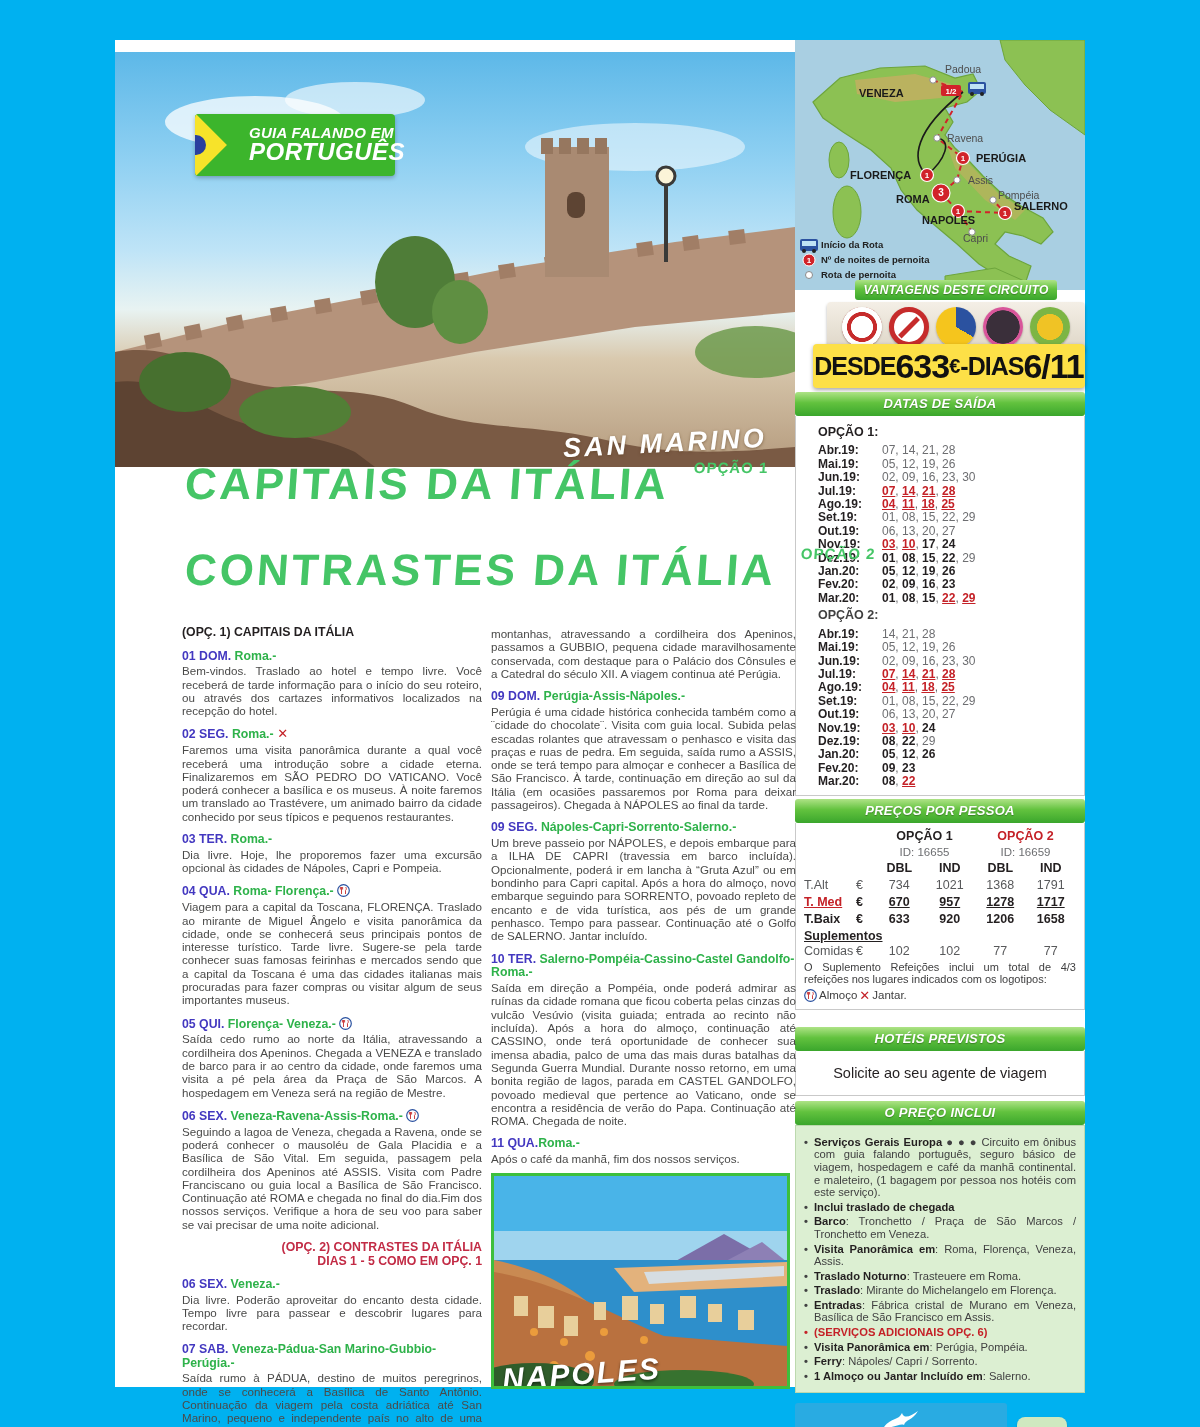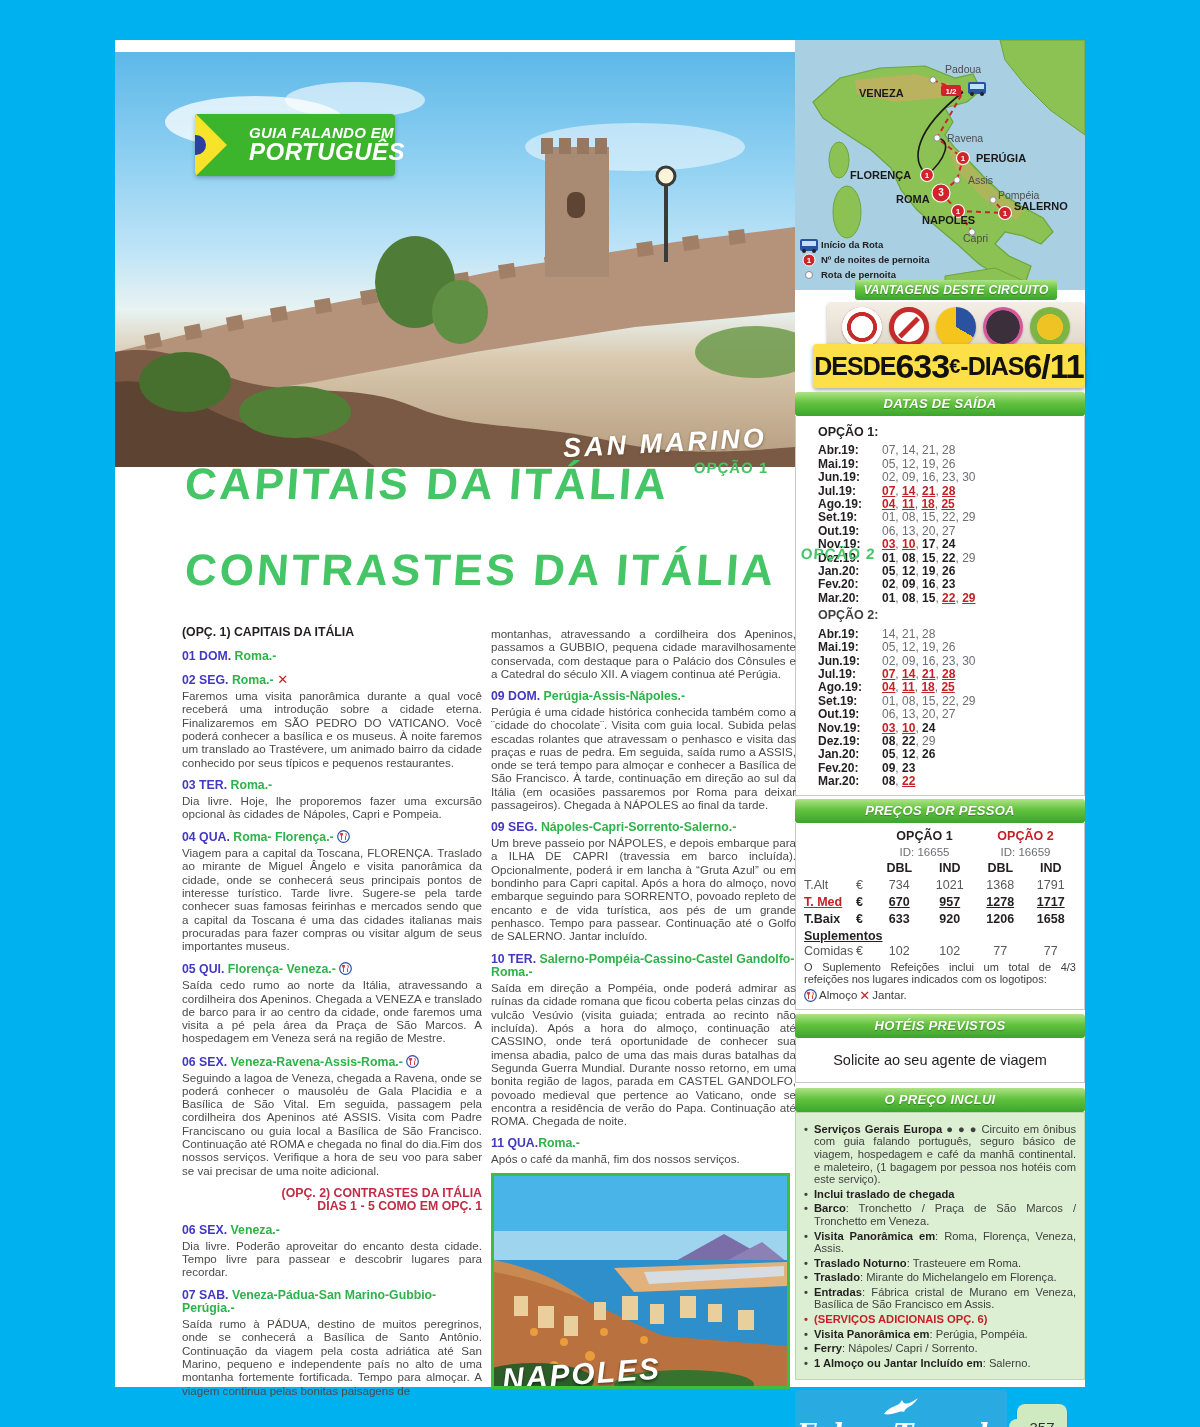--- a/index.html
+++ b/index.html
@@ -440,21 +440,21 @@
           <circle cx="6.5" cy="6.5" r="5.8" fill="#fff" stroke="#2b52a0" stroke-width="1.2"></circle>
           <path d="M4.5,3 L4.5,10 M3.4,3 L3.4,5.5 M5.6,3 L5.6,5.5" stroke="#c62b2b" stroke-width="0.9" fill="none"></path>
           <path d="M8.5,3 C9.6,3.8 9.6,5.6 8.5,6.4 L8.5,10" stroke="#c62b2b" stroke-width="0.9" fill="none"></path>
         </svg>
         <span>Almoço</span>
         <span class="x-icon">✕</span>
         <span>Jantar.</span>
       </div>
     </div>
 
-    <div class="green-bar" style="margin-top:4px">HOTÉIS PREVISTOS</div>
+    <div class="green-bar" style="margin-top:17px">HOTÉIS PREVISTOS</div>
     <div class="whitebox hotels-box">Solicite ao seu agente de viagem</div>
 
     <div class="green-bar" style="margin-top:5px">O PREÇO INCLUI</div>
     <div class="inclui-box" id="inclui-box">
         <div class="inc-item">
           <span class="inc-b">•</span>
           <span class="inc-t"><span class="inc-lead">Serviços Gerais Europa</span><span class="inc-rest"> ● ● ● Circuito em ônibus com guia falando português, seguro básico de viagem, hospedagem e café da manhã continental. e maleteiro, (1 bagagem por pessoa nos hotéis com este serviço).</span></span>
         </div>
         <div class="inc-item">
           <span class="inc-b">•</span>
@@ -520,20 +520,21 @@
       <span>CONTRASTES DA ITÁLIA</span>
       <span class="tag">OPÇÃO 2</span>
     </div>
   </div>
 
   <div class="columns">
     <div class="col" id="itin-col1">
         <div class="h1">(OPÇ. 1) CAPITAIS DA ITÁLIA</div>
         <div class="day">
           <div class="day-h"><span class="day-num">01 DOM.</span><span class="day-route"> Roma.-</span></div>
+          <div class="day-body">Bem-vindos. Traslado ao hotel e tempo livre. Você receberá de tarde informação para o início do seu roteiro, ou através dos cartazes informativos localizados na recepção do hotel.</div>
         </div>
         <div class="day">
           <div class="day-h"><span class="day-num">02 SEG.</span><span class="day-route"> Roma.-</span><span class="x-icon"> ✕</span></div>
           <div class="day-body">Faremos uma visita panorâmica durante a qual você receberá uma introdução sobre a cidade eterna. Finalizaremos em SÃO PEDRO DO VATICANO. Você poderá conhecer a basílica e os museus. À noite faremos um translado ao Trastévere, um animado bairro da cidade conhecido por seus típicos e pequenos restaurantes.</div>
         </div>
         <div class="day">
           <div class="day-h"><span class="day-num">03 TER.</span><span class="day-route"> Roma.-</span></div>
           <div class="day-body">Dia livre. Hoje, lhe proporemos fazer uma excursão opcional às cidades de Nápoles, Capri e Pompeia.</div>
         </div>
         <div class="day">

